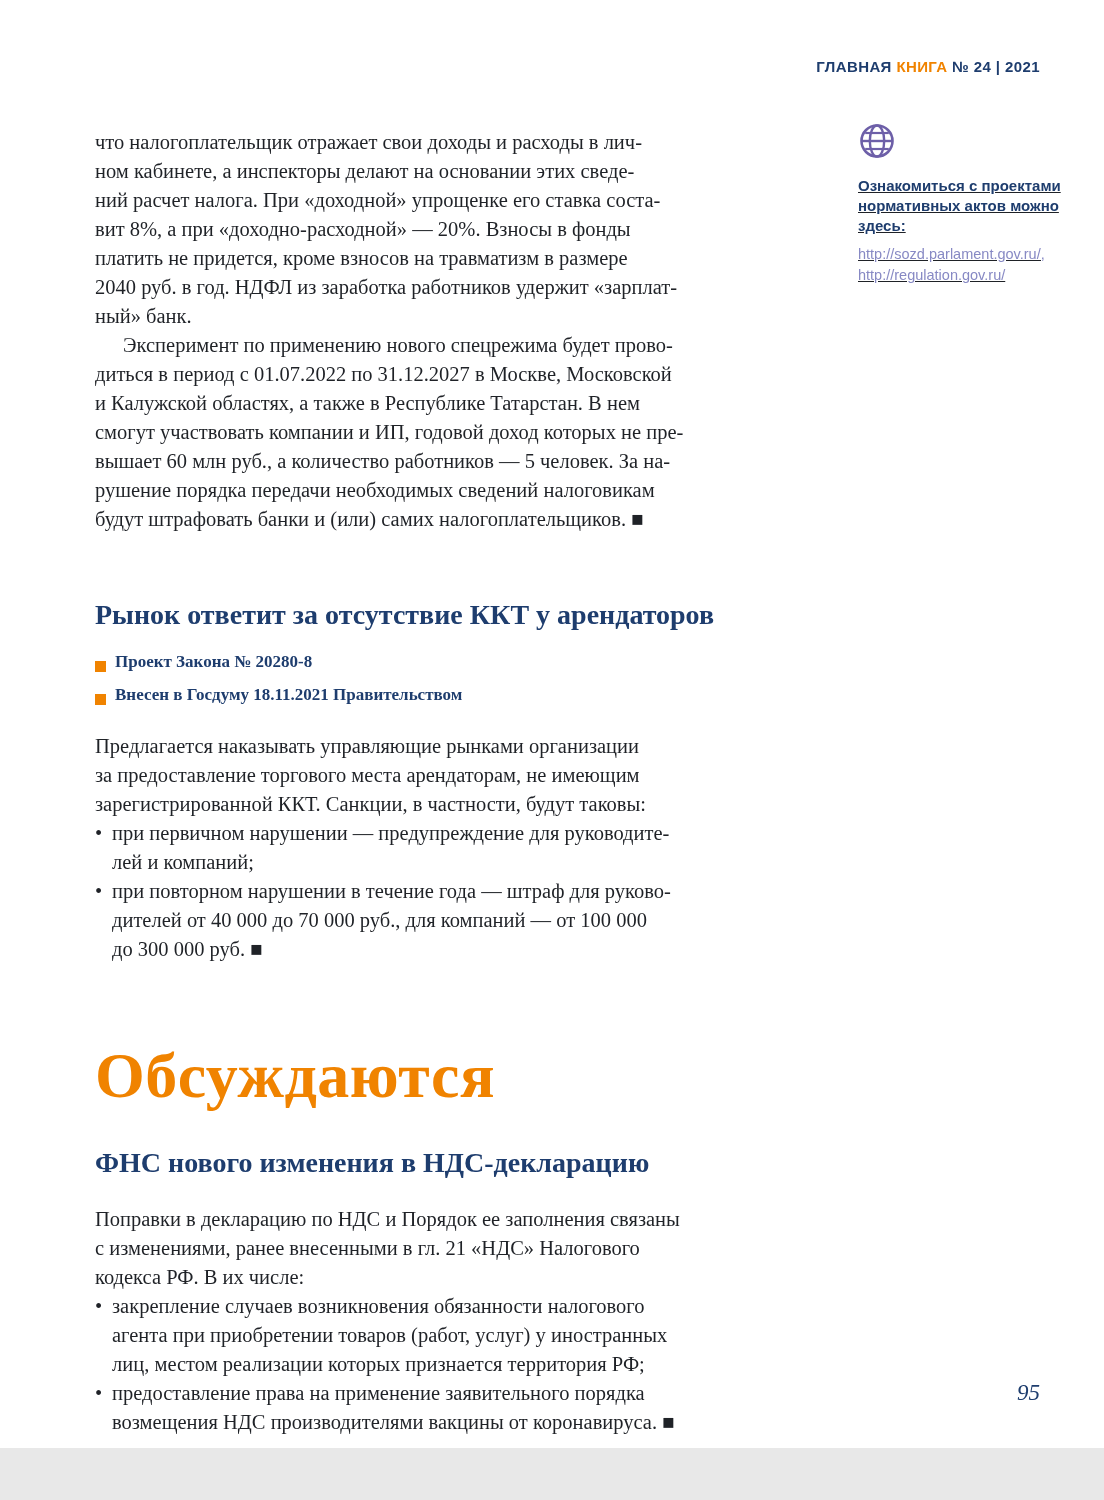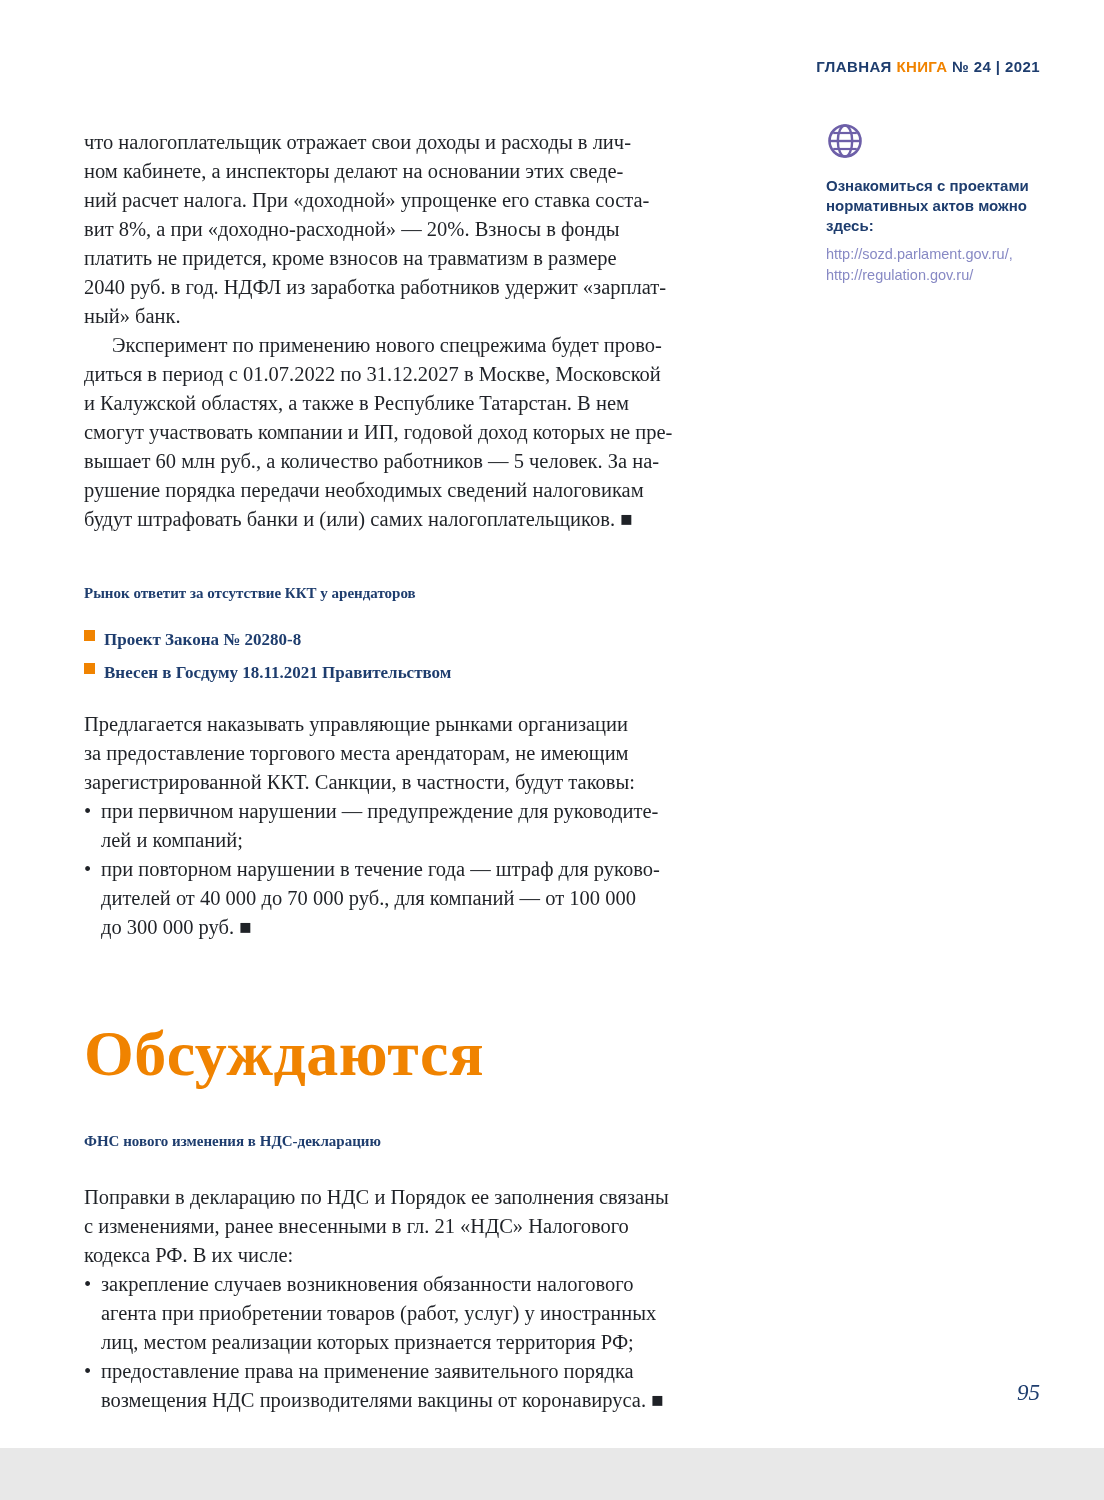--- a/index.html
+++ b/index.html
@@ -17,32 +17,32 @@
   .header {
     position:absolute; top:58px; right:64px;
     font-family:"Liberation Sans","DejaVu Sans",sans-serif;
     font-weight:bold; font-size:15px; letter-spacing:.4px;
     color:var(--navy,#1e3d6e);
     white-space:nowrap;
   }
   .header .brand2 { color:var(--orange,#f08300); }
   
   .main {
-    position:absolute; left:84px; top:128px; width:686px;
+    position:absolute; left:95px; top:128px; width:686px;
     font-size:20.5px; line-height:29px;
   }
   .body { white-space:pre-line; }
   .indent { text-indent:28px; }
   h2.section-title {
     color:var(--navy,#1e3d6e);
-    font-size:15px; line-height:30px; font-weight:bold;
-    margin:44px 0 22px;
+    font-size:28px; line-height:30px; font-weight:bold;
+    margin:66px 0 22px;
   }
   h2.section-title2 { margin-top:46px; }
-  .meta { display:flex; align-items:flex-start; margin:0 0 13px; }
+  .meta { display:flex; align-items:flex-end; margin:0 0 13px; }
   .meta-square {
     width:11px; height:11px; background:var(--orange,#f08300);
     margin-right:9px; flex:0 0 auto;
   }
   .meta-text {
     font-weight:bold; font-size:17px; line-height:20px;
     color:var(--navy,#1e3d6e);
   }
   .after-meta { margin-top:27px; }
   .bullets { list-style:none; }
@@ -50,22 +50,23 @@
   .bullet-marker { flex:0 0 17px; }
   .bullet-text { white-space:pre-line; flex:1 1 auto; }
   .big-heading {
     color:var(--orange,#f08300);
     font-size:64px; line-height:52px; font-weight:bold;
     margin:86px 0 0;
     letter-spacing:.5px;
   }
   
   .sidebar {
-    position:absolute; left:826px; top:122px; width:216px;
+    position:absolute; left:858px; top:122px; width:216px;
     font-family:"Liberation Serif","DejaVu Serif",serif;
+    text-decoration:underline;
   }
   .globe { display:block; margin-bottom:12px; }
   .sidebar-title {
     font-family:"Liberation Sans","DejaVu Sans",sans-serif;
     font-weight:bold; font-size:15px; line-height:20px;
     color:var(--navy,#1e3d6e);
     white-space:pre-line;
     margin-bottom:8px;
   }
   .sidebar-link {

